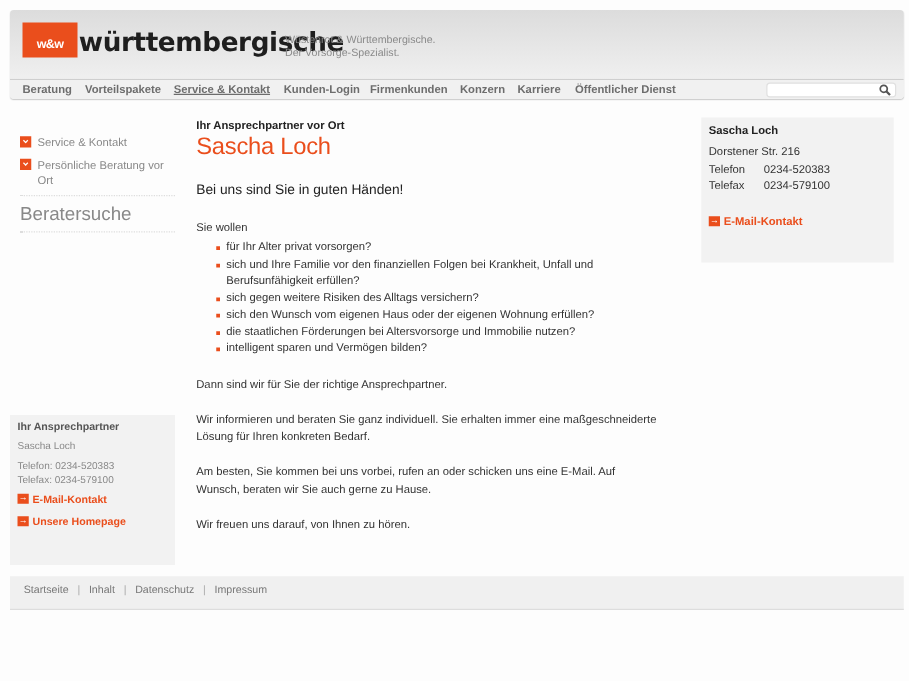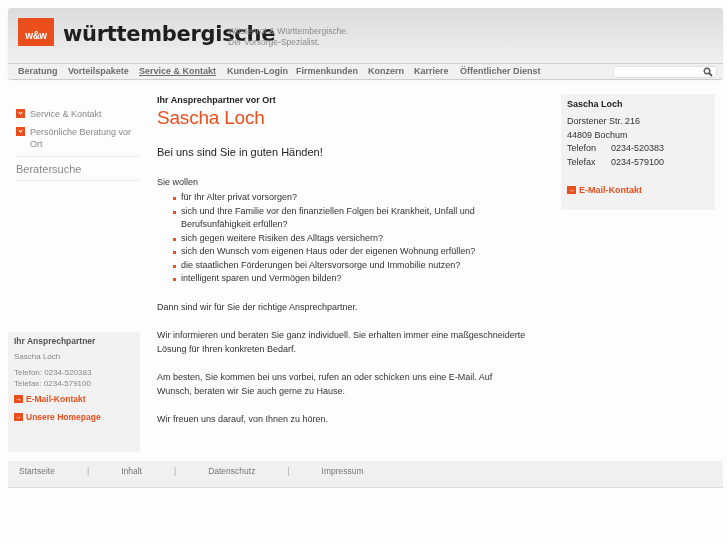--- a/index.html
+++ b/index.html
@@ -7,21 +7,21 @@
     body { font-family: "Liberation Sans", sans-serif; color: #333; font-size: 9px; position: relative; }
 
     
     .header {
       position: absolute; left: 8px; top: 8px; width: 715px; height: 71px;
       background: linear-gradient(#dcdcdc, #efefef 75%, #f2f2f2);
       border-radius: 3px;
       box-shadow: 0 1px 1px #c8c8c8;
     }
     .logo-box {
-      position: absolute; left: 10px; top: 10px; width: 36px; height: 28px;
+      position: absolute; left: 10px; top: 10px; width: 44px; height: 28px;
       background: #ea4e1c; color: #fff; font-weight: bold; font-size: 10px;
       display: flex; align-items: flex-end; justify-content: center; padding-bottom: 5px;
       letter-spacing: -0.5px;
     }
     .logo-text {
       position: absolute; left: 44px; top: 14px; font-size: 21px; font-weight: bold;
       color: #1e1e1e; letter-spacing: -0.3px; font-family: "DejaVu Sans", sans-serif; margin-left: 11px;
     }
     .tagline {
       position: absolute; left: 220px; top: 18px; font-size: 8.5px; color: #8a8a8a; line-height: 11px;
@@ -42,21 +42,21 @@
     }
     .search input { border: none; outline: none; background: transparent; width: 88px; height: 10px; font-size: 8px; padding-left: 3px; }
     .search-icon { position: absolute; right: 3px; top: 0px; }
 
     
     .leftnav { position: absolute; left: 16px; top: 108px; width: 124px; }
     .leftnav-item { display: flex; align-items: flex-start; color: #888; font-size: 9px; line-height: 12px; margin-bottom: 6px; cursor: pointer; }
     .check { width: 9px; height: 9px; background: #ea4e1c; margin-right: 5px; margin-top: 1px; flex-shrink: 0; position: relative; }
     .check::after { content: ""; position: absolute; left: 3px; top: 2px; width: 2px; height: 2px; border-right: 1px solid #fff; border-bottom: 1px solid #fff; transform: rotate(45deg); }
     .leftnav-sep { border-top: 1px dotted #ddd; margin: 0 0 6px 0; width: 124px; }
-    .leftnav-plain { color: #888; font-size: 11px; margin-bottom: 5px; cursor: pointer; }
+    .leftnav-plain { color: #888; font-size: 15px; margin-bottom: 5px; cursor: pointer; }
 
     .left-box {
       position: absolute; left: 8px; top: 332px; width: 132px; height: 120px;
       background: #f2f2f2; padding: 4px 6px;
     }
     .lb-title { font-weight: bold; color: #555; font-size: 8.5px; margin-bottom: 5px; }
     .lb-text { color: #888; font-size: 8px; line-height: 11px; }
     .lb-gap { height: 5px; }
     .red-link { display: flex; align-items: center; color: #ea4e1c; font-weight: bold; font-size: 8.5px; cursor: pointer; }
     .arrow-sq { width: 9px; height: 8px; background: #ea4e1c; color: #fff; font-size: 7px; line-height: 8px; text-align: center; margin-right: 3px; flex-shrink: 0; }
@@ -79,21 +79,21 @@
     .rb-name { font-weight: bold; font-size: 9px; color: #222; margin-bottom: 6px; }
     .rb-line { font-size: 9px; color: #333; line-height: 13.5px; }
     .rb-row { display: flex; }
     .rb-row .lbl { width: 44px; }
 
     
     .footer {
       position: absolute; left: 8px; top: 461px; width: 715px; height: 27px;
       background: #f0f0f0; border-bottom: 1px solid #ddd;
     }
-    .footer-links { position: absolute; left: 11px; top: 5px; font-size: 8.5px; color: #777; display: flex; gap: 25px; }
+    .footer-links { position: absolute; left: 11px; top: 5px; font-size: 8.5px; color: #777; display: flex; }
     .footer-links a { color: #777; text-decoration: none; cursor: pointer; }
     .footer-links .sep { margin: 0 7px; color: #aaa; }
   </style>
 </head>
 <body>
 
 <div class="header">
   <div class="logo-box">w&amp;w</div>
   <div class="logo-text">württembergische</div>
   <div class="tagline">
@@ -170,21 +170,20 @@
   </ul>
   <p class="para" style="margin-top:14px">Dann sind wir für Sie der richtige Ansprechpartner.</p>
   <p class="para" style="margin-top:14px">Wir informieren und beraten Sie ganz individuell. Sie erhalten immer eine maßgeschneiderte Lösung für Ihren konkreten Bedarf.</p>
   <p class="para" style="margin-top:14px">Am besten, Sie kommen bei uns vorbei, rufen an oder schicken uns eine E-Mail. Auf Wunsch, beraten wir Sie auch gerne zu Hause.</p>
   <p class="para" style="margin-top:14px">Wir freuen uns darauf, von Ihnen zu hören.</p>
 </div>
 
 <div class="right-box">
   <div class="rb-name">Sascha Loch</div>
   <div class="rb-line">Dorstener Str. 216</div>
-  <div class="rb-line">44809 Bochum</div>
   <div class="rb-line rb-row">
     <span class="lbl">Telefon</span>
     <span>0234-520383</span>
   </div>
   <div class="rb-line rb-row">
     <span class="lbl">Telefax</span>
     <span>0234-579100</span>
   </div>
   <div style="height:16px"></div>
   <div class="red-link" style="font-size:9px">

